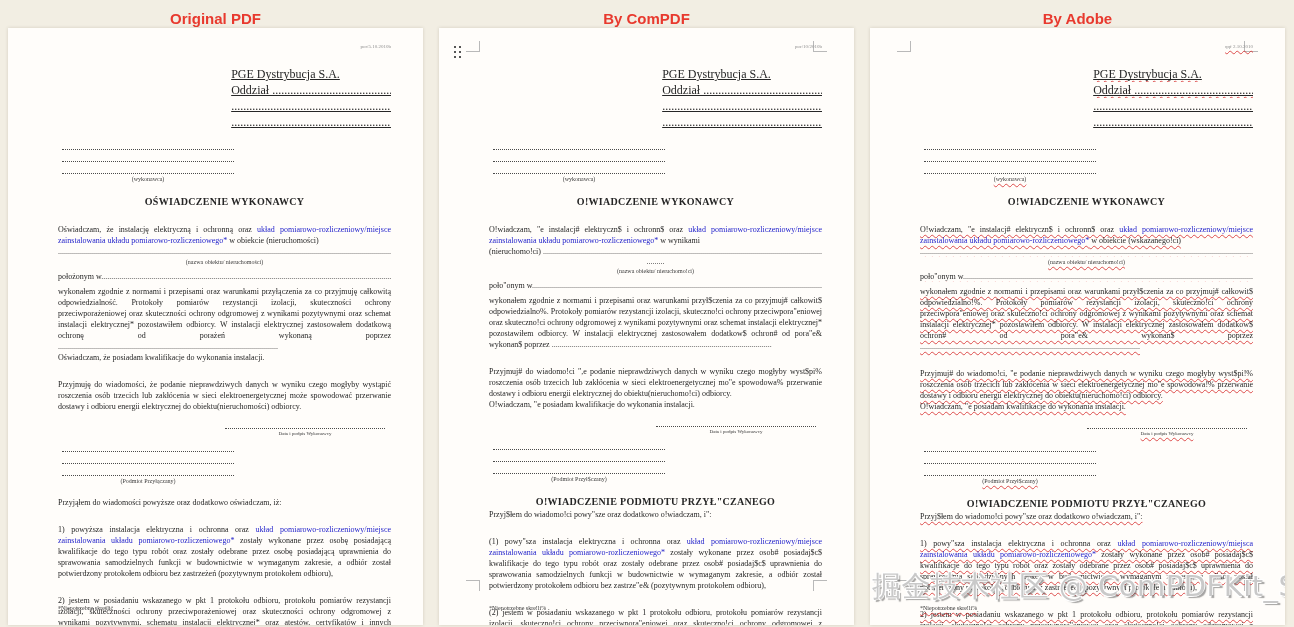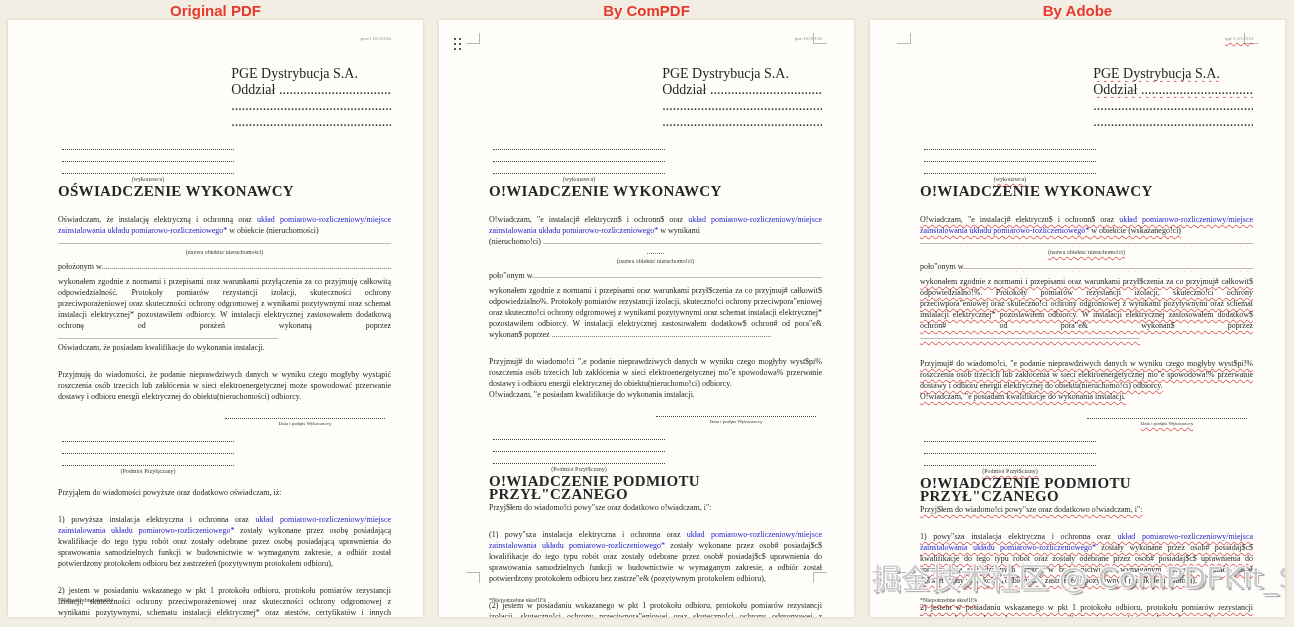--- a/index.html
+++ b/index.html
@@ -3,47 +3,47 @@
 <meta charset="utf-8">
 <style>
   html,body{margin:0;padding:0;}
   body{
     width:1294px;height:627px;overflow:hidden;
     background:#f2eee3;
     font-family:"Liberation Serif", serif;
     position:relative;
   }
   .header-row{
-    display:flex;gap:16px;padding:1px 8px 0 8px;
+    display:flex;gap:16px;padding:9px 8px 0 8px;
   }
   .header-cell{
     width:415px;text-align:center;
     font-family:"Liberation Sans", sans-serif;
     font-weight:bold;font-size:15px;color:#e8392e;
     height:19px;line-height:19px;
   }
   .pages-row{
     display:flex;gap:16px;padding:0 8px;
   }
   .page{
     position:relative;width:415px;height:597px;
     background:#fffdfa;overflow:hidden;
     box-shadow:0 0 3px rgba(120,110,90,.25);
     color:#262626;
   }
   .doc{position:absolute;left:50px;right:32px;top:16px;}
   .docnum{text-align:right;font-size:5px;color:#8f8f8f;height:10px;white-space:nowrap;}
-  .addr-block{margin-left:52%;margin-top:20px;font-size:14px;}
+  .addr-block{margin-left:52%;margin-top:12px;font-size:12px;text-decoration:underline;}
   .addr-line{line-height:16px;white-space:nowrap;overflow:hidden;}
   .sigblock-left{width:172px;margin-left:4px;margin-top:8px;}
   .sigblock-left .dotline{border-bottom:1px dotted #4a4a4a;height:11px;}
   .caption{font-size:6px;color:#3a3a3a;text-align:center;line-height:8px;margin-top:1px;}
   .h-center{
-    text-align:left;font-weight:bold;font-size:15px;
-    letter-spacing:.3px;margin-top:2px;line-height:13px;
+    text-align:center;font-weight:bold;font-size:10px;
+    letter-spacing:.3px;margin-top:12px;line-height:13px;
   }
   .par{font-size:8px;line-height:11px;text-align:justify;margin-top:16px;}
   .blue{color:#2323cb;}
   .fill-line{font-size:8px;line-height:11px;white-space:nowrap;overflow:hidden;}
   .center-small{text-align:center;font-size:8px;line-height:9px;white-space:nowrap;overflow:hidden;}
   .sig-right{width:160px;margin-left:auto;margin-right:6px;margin-top:7px;}
   .sig-right .dotline{border-bottom:1px dotted #4a4a4a;height:9px;}
   .sig-right .caption{font-size:5px;}
   .footnote{position:absolute;left:50px;bottom:14px;font-size:6px;color:#333;}
   

